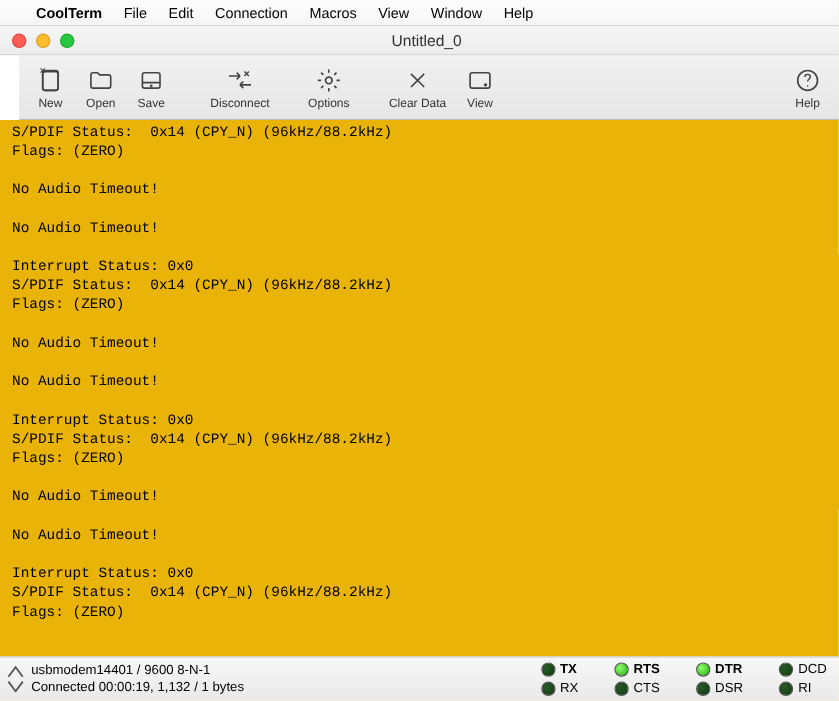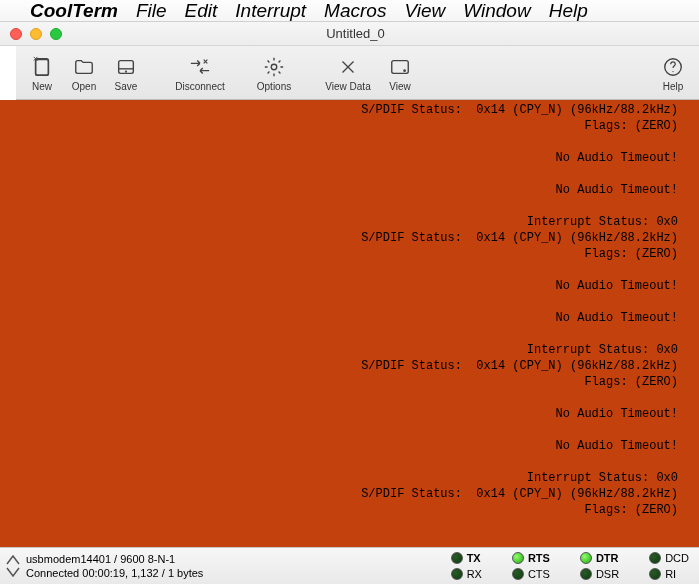--- a/index.html
+++ b/index.html
@@ -1,18 +1,18 @@
 <!DOCTYPE html>
 <html><head>
 <meta charset="utf-8">
 <style>
 * { margin: 0; padding: 0; box-sizing: border-box; font-family: -apple-system, BlinkMacSystemFont, "Helvetica Neue", sans-serif; }
 body { width: 699px; height: 584px; background: #fff; overflow: hidden; display: flex; flex-direction: column; }
 
-.menubar { height: 22px; background: linear-gradient(#fdfdfd, #f5f5f5); border-bottom: 1px solid #d0d0d0; display: flex; align-items: center; padding: 0 12px; gap: 18px; font-size: 19px; font-style: italic; }
+.menubar { height: 22px; background: linear-gradient(#fdfdfd, #f5f5f5); border-bottom: 1px solid #d0d0d0; display: flex; align-items: center; padding: 0 12px; gap: 18px; font-size: 12px; }
 .menubar .apple { font-size: 14px; }
 .menubar .appname { font-weight: 600; }
 .menubar span { cursor: default; }
 
 .titlebar { height: 24px; background: linear-gradient(#f6f6f6, #ececec); border-bottom: 1px solid #d6d6d6; display: flex; align-items: center; position: relative; padding-left: 12px; }
 .traffic { display: flex; gap: 8px; position: absolute; left: 10px; }
 .light { width: 12px; height: 12px; border-radius: 50%; }
 .light.red { background: #ff5f57; border: 0.5px solid #e1463d; }
 .light.yellow { background: #febc2e; border: 0.5px solid #dfa023; }
 .light.green { background: #28c840; border: 0.5px solid #1dac2f; }
@@ -22,42 +22,42 @@
 .tb-btn { display: flex; flex-direction: column; align-items: center; justify-content: center; width: 40px; height: 50px; font-size: 10px; color: #333; cursor: default; }
 .tb-btn.disabled { color: #aaa; }
 .tb-btn .ico { height: 28px; display: flex; align-items: center; justify-content: center; }
 .tb-btn .lbl { font-size: 10px; line-height: 11px; }
 .tb-btn.wide { width: 60px; }
 .tb-sep { width: 20px; }
 .tb-spacer { flex: 1; }
 svg { stroke: #444; stroke-width: 1.5; fill: none; }
 .disabled svg { stroke: #bbb; }
 
-.terminal { flex: 1; background: #c2410c; color: #000; font-family: Menlo, Monaco, "Courier New", monospace; font-size: 12px; line-height: 16px; padding: 2px 21px; white-space: pre; overflow: hidden; text-align: right; }
+.terminal { flex: 1; background: #eab308; color: #000; font-family: Menlo, Monaco, "Courier New", monospace; font-size: 12px; line-height: 16px; padding: 2px 10px; white-space: pre; overflow: hidden; }
 
 .statusbar { height: 37px; background: linear-gradient(#f7f7f7, #e9e9e9); border-top: 1px solid #c8c8c8; display: flex; align-items: center; padding: 0 10px 0 4px; font-size: 11px; }
 .statusbar .conn-icon { width: 18px; display: flex; flex-direction: column; align-items: center; gap: 2px; margin-right: 4px; }
 .statusbar .conn-info { display: flex; flex-direction: column; gap: 2px; }
 .statusbar .spacer { flex: 1; }
 .sig-grid { display: grid; grid-template-columns: auto auto auto auto; grid-template-rows: auto auto; column-gap: 12px; row-gap: 4px; }
 .sig { display: flex; align-items: flex-end; gap: 4px; font-size: 11px; padding-left: 18px; }
 .led { width: 12px; height: 12px; border-radius: 50%; border: 1px solid #555; }
 .led.on { background: radial-gradient(circle at 35% 35%, #8eff6a, #1ea90c); }
 .led.off { background: radial-gradient(circle at 35% 35%, #2a5a2a, #0c3a0c); }
 .sig b { font-weight: 600; }
 </style>
 </head>
 <body>
 
 <div class="menubar">
   <span class="apple"></span>
   <span class="appname">CoolTerm</span>
   <span>File</span>
   <span>Edit</span>
-  <span>Interrupt</span>
+  <span>Connection</span>
   <span>Macros</span>
   <span>View</span>
   <span>Window</span>
   <span>Help</span>
 </div>
 
 <div class="titlebar">
   <div class="traffic">
     <div class="light red"></div>
     <div class="light yellow"></div>
@@ -123,21 +123,21 @@
       </div>
     <div class="lbl">Options</div>
   </div>
   <div class="tb-sep"></div>
   <div class="tb-btn wide">
     <div class="ico">
         <svg width="22" height="22" viewBox="0 0 24 24">
           <path d="M6 6l12 12M18 6L6 18"></path>
         </svg>
       </div>
-    <div class="lbl">View Data</div>
+    <div class="lbl">Clear Data</div>
   </div>
   <div class="tb-btn">
     <div class="ico">
         <svg width="24" height="22" viewBox="0 0 24 24">
           <rect x="3" y="5" width="18" height="14" rx="2"></rect>
           <circle cx="17" cy="16" r="1.5" fill="#444" stroke="none"></circle>
         </svg>
       </div>
     <div class="lbl">View</div>
   </div>

